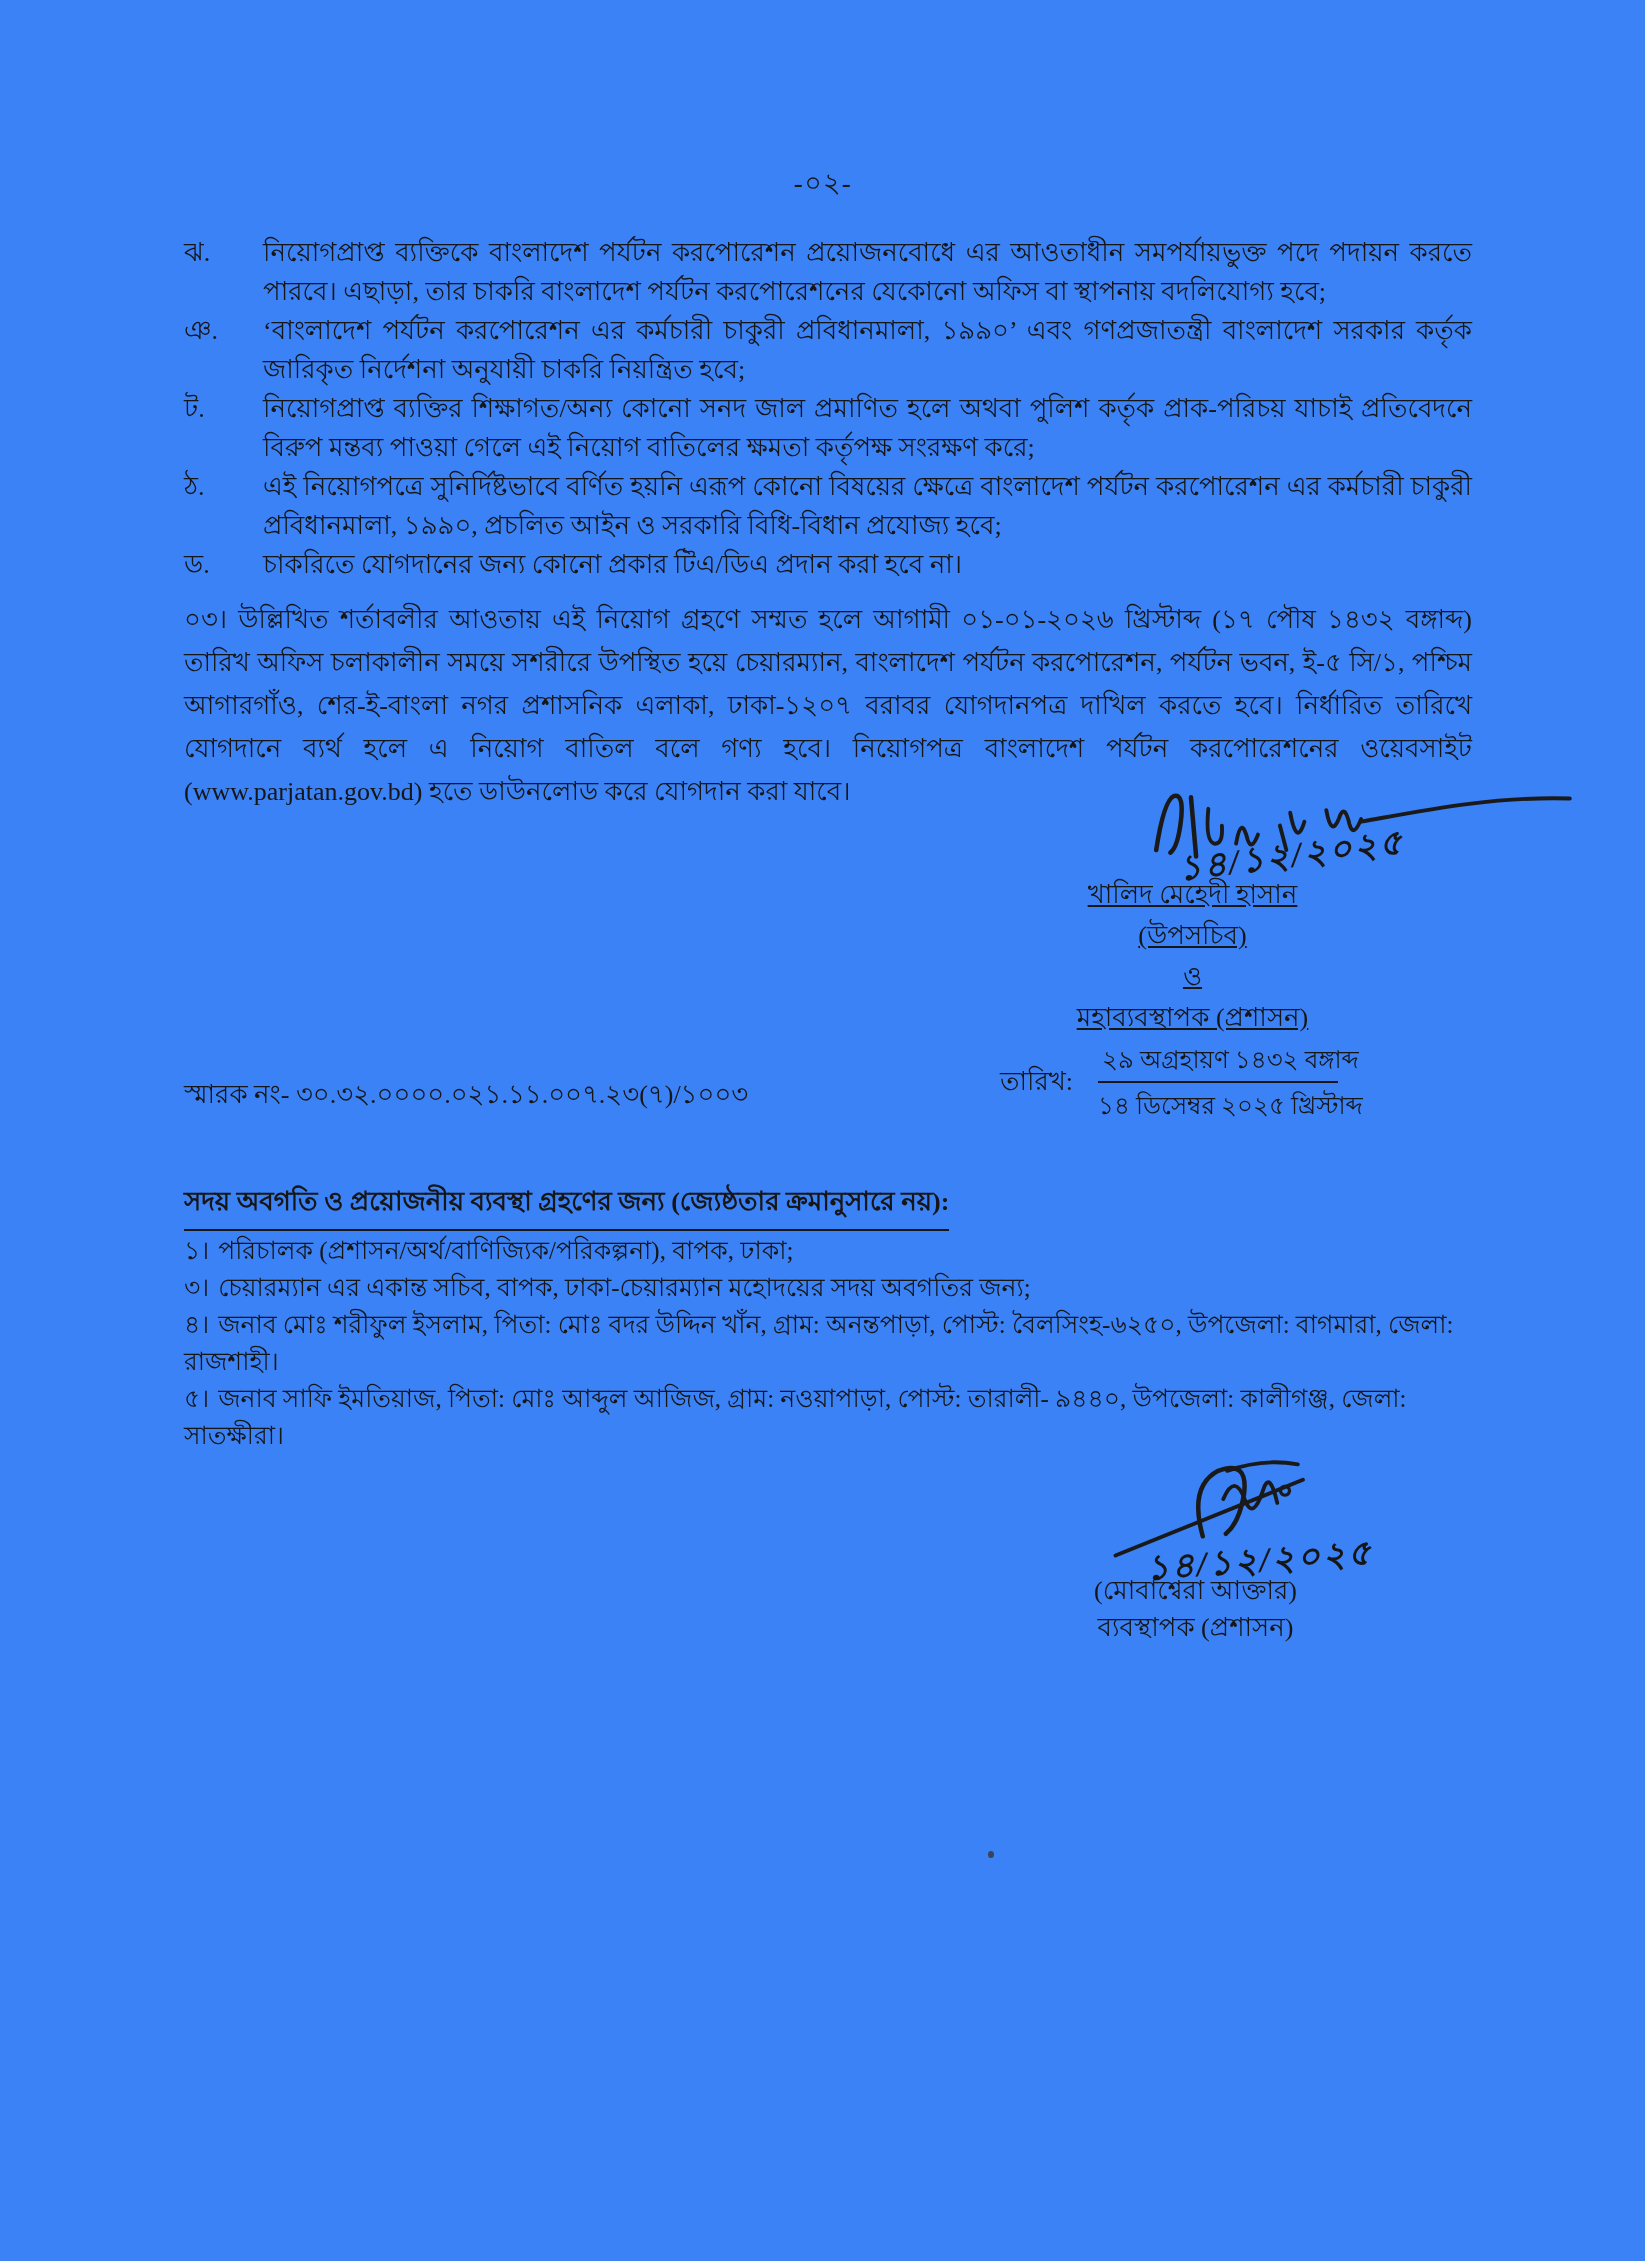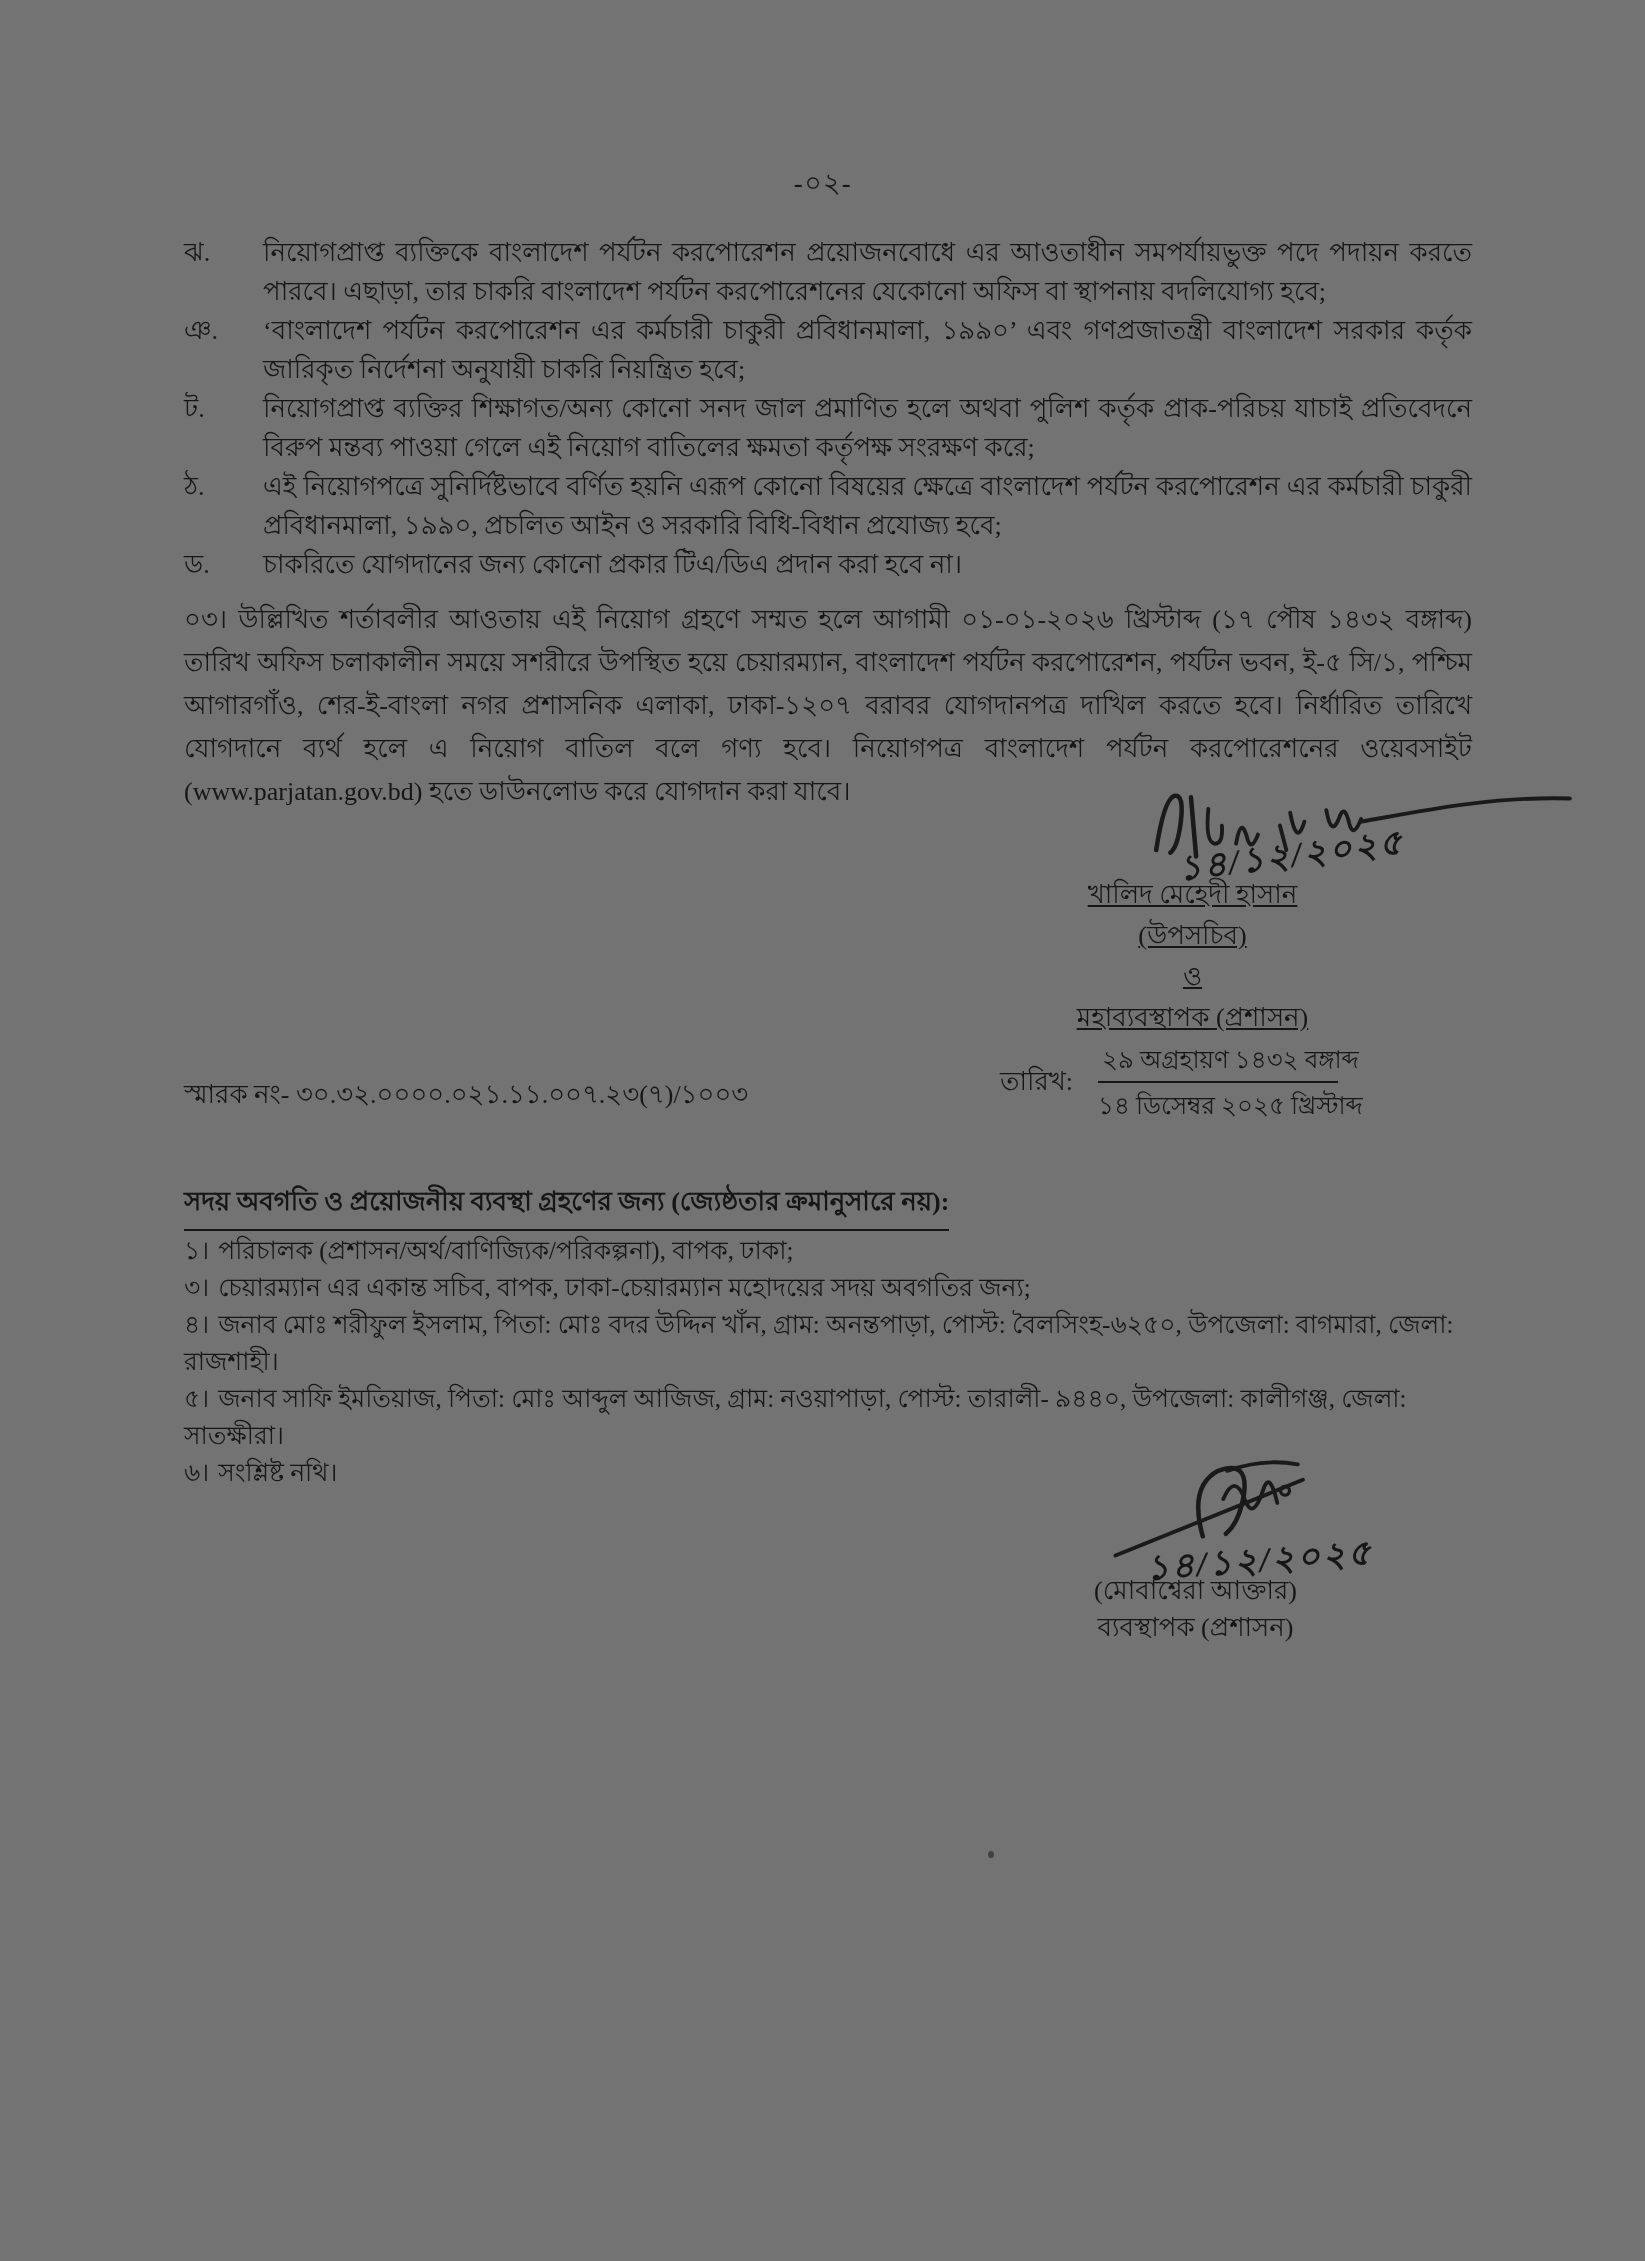--- a/index.html
+++ b/index.html
@@ -1,19 +1,19 @@
 <!DOCTYPE html>
 <html style="font-size:10.3px"><head>
 <meta charset="utf-8">
 <style>
   html,body{margin:0;padding:0;background:#ffffff;}
   .page{
     position:relative;
     width:1646px;height:2261px;
-    background:#737373;
+    background:#3b82f6;
     color:#161616;
     font-family:"Liberation Serif","DejaVu Serif",serif;
     overflow:hidden;
   }
   .abs{position:absolute;}
   .page-number{
     top:162px;left:0;width:100%;
     text-align:center;font-size:27px;letter-spacing:1.3px;
   }
   
@@ -119,23 +119,20 @@
     </div>
     <div class="dist-item">
       <span class="dlabel">৩।</span><span>চেয়ারম্যান এর একান্ত সচিব, বাপক, ঢাকা-চেয়ারম্যান মহোদয়ের সদয় অবগতির জন্য;</span>
     </div>
     <div class="dist-item">
       <span class="dlabel">৪।</span><span>জনাব মোঃ শরীফুল ইসলাম, পিতা: মোঃ বদর উদ্দিন খাঁন, গ্রাম: অনন্তপাড়া, পোস্ট: বৈলসিংহ-৬২৫০, উপজেলা: বাগমারা, জেলা: রাজশাহী।</span>
     </div>
     <div class="dist-item">
       <span class="dlabel">৫।</span><span>জনাব সাফি ইমতিয়াজ, পিতা: মোঃ আব্দুল আজিজ, গ্রাম: নওয়াপাড়া, পোস্ট: তারালী- ৯৪৪০, উপজেলা: কালীগঞ্জ, জেলা: সাতক্ষীরা।</span>
     </div>
-    <div class="dist-item">
-      <span class="dlabel">৬।</span><span>সংশ্লিষ্ট নথি।</span>
-    </div>
   </div>
 
   <svg class="abs sig-svg" style="left:1107px;top:1458px;" width="284" height="104" viewBox="0 0 440 162" fill="none" stroke="#1a1a1a" stroke-linecap="round" stroke-linejoin="round">
     <path d="M148,122 Q126,44 172,20 Q220,2 212,58 Q204,102 184,118" stroke-width="7"></path>
     <path d="M180,64 Q198,22 214,66 Q226,98 242,50 Q252,18 264,70" stroke-width="6"></path>
     <path d="M276,44 a7,7 0 1 0 0.2,0" stroke-width="5"></path>
     <path d="M12,152 L304,34" stroke-width="6"></path>
     <path d="M186,20 Q242,0 296,10" stroke-width="6"></path>
   </svg>
   <div class="abs hand-date sig2-date">১৪/১২/২০২৫</div>

